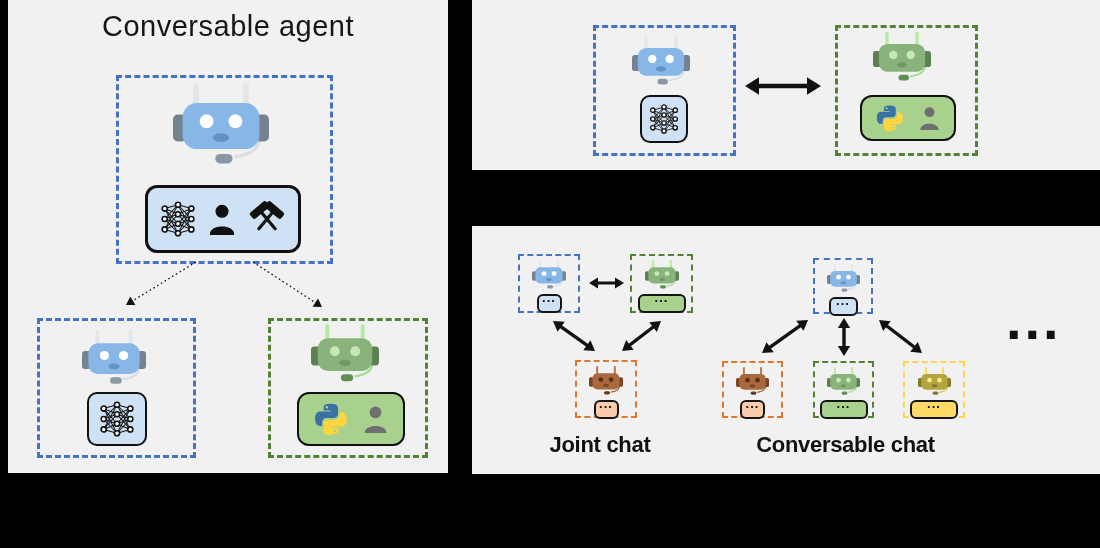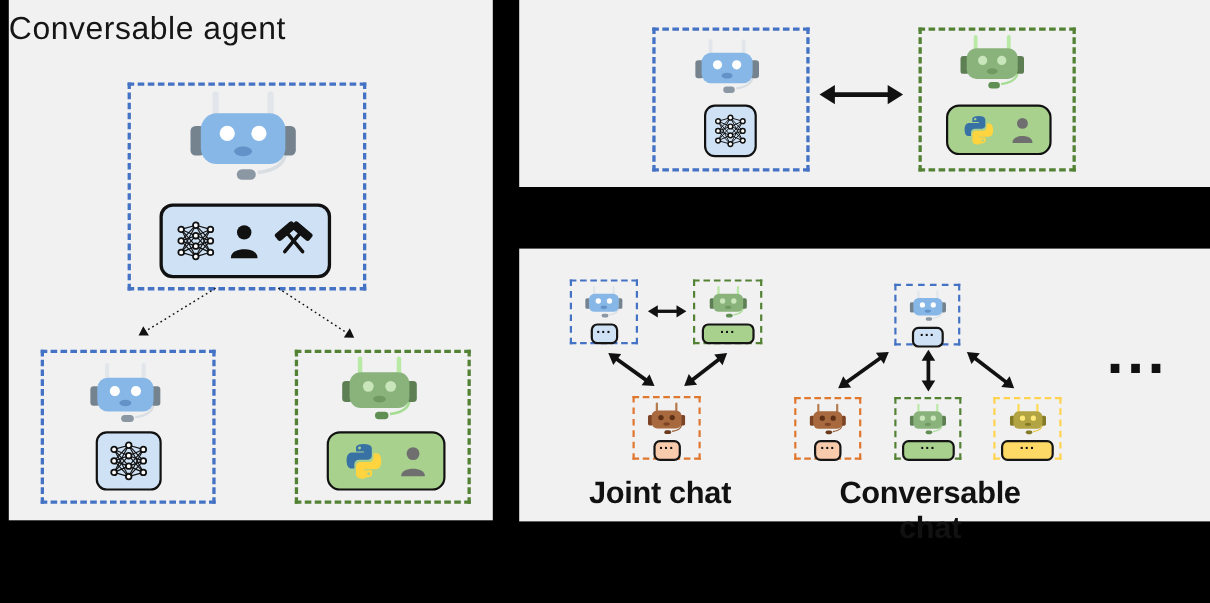--- a/index.html
+++ b/index.html
@@ -5,21 +5,21 @@
   html,body{margin:0;padding:0;background:#000;}
   body{position:relative;width:1100px;height:548px;overflow:hidden;
        font-family:"Liberation Sans",sans-serif;}
   .panel{position:absolute;background:var(--panel_bg,#f1f1f2);}
   #p-left{left:8px;top:0;width:440px;height:473px;}
   #p-tr{left:472px;top:0;width:628px;height:170px;}
   #p-br{left:472px;top:226px;width:628px;height:248px;}
   .icon{position:absolute;line-height:0;display:block;}
   .icon svg{display:block;}
 
-  .title{position:absolute;top:10px;left:0;width:100%;text-align:left;
+  .title{position:absolute;top:10px;left:0;width:100%;text-align:center;
          font-size:29px;color:#161616;letter-spacing:.5px;}
 
   .dashed{position:absolute;border-style:dashed;background:transparent;}
   .b-blue{border-color:var(--blue_dash);}
   .b-green{border-color:var(--green_dash);}
   .b-orange{border-color:var(--orange_dash);}
   .b-yellow{border-color:var(--yellow_dash);}
 
   .plate{position:absolute;border:2.5px solid #111;display:flex;
          align-items:center;justify-content:space-evenly;}
@@ -36,21 +36,21 @@
            font-weight:700;font-size:13px;color:#111;}
   .chatbox span{display:block;transform:translateY(-38%);letter-spacing:1px;}
   .cb-small{width:21px;height:21px;}
   .cb-mid{width:25px;height:20px;}
   .cb-wide{width:44px;height:20px;}
   .f-blue{background:var(--light_blue_fill);}
   .f-green{background:var(--green_fill);}
   .f-orange{background:var(--orange_fill);}
   .f-yellow{background:var(--yellow_fill);}
 
-  .chat-label{position:absolute;font-size:28px;font-weight:700;color:#111;
+  .chat-label{position:absolute;font-size:22px;font-weight:700;color:#111;
               text-align:center;letter-spacing:-0.3px;}
   .ellipsis{position:absolute;font-size:56px;font-weight:900;color:#111;
             letter-spacing:3px;line-height:56px;}
   #arrow-layer{position:absolute;left:0;top:0;pointer-events:none;}
 </style>
 </head>
 <body>
 
 <div class="panel" id="p-left">
   <div class="title">Conversable agent</div>

